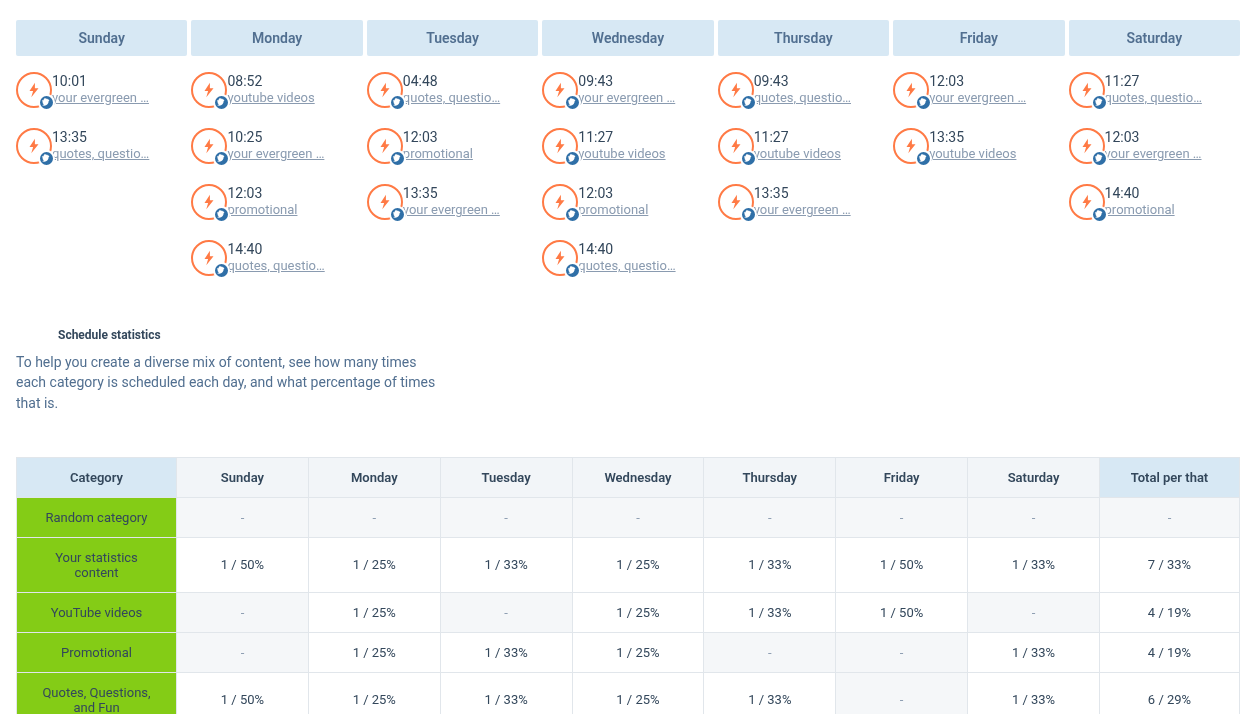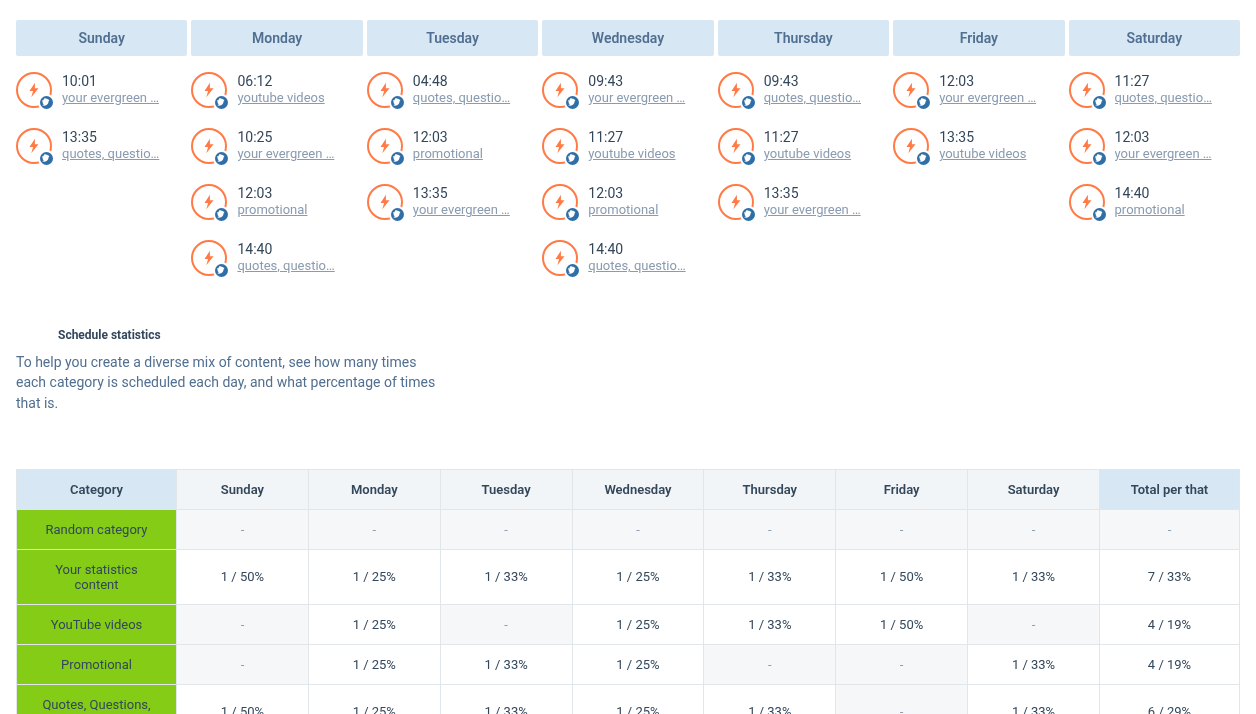--- a/index.html
+++ b/index.html
@@ -25,21 +25,20 @@
     font-weight: 600;
     color: #516f90;
     padding: 10px 0;
     border-radius: 2px;
   }
   .day-col {
     padding-top: 12px;
   }
   .slot {
     display: flex;
-    gap: 10px;
     align-items: flex-start;
     margin-bottom: 20px;
     cursor: pointer;
   }
   .slot .icon-wrap {
     position: relative;
     flex-shrink: 0;
     width: 36px;
     height: 36px;
   }
@@ -90,21 +89,21 @@
     font-weight: 700;
     color: #33475b;
     font-size: 12px;
     margin: 0 0 10px 42px;
   }
   .stats-help {
     color: #516f90;
     font-size: 14px;
     line-height: 1.45;
     max-width: 420px;
-    margin-bottom: 56px;
+    margin-bottom: 44px;
   }
 
   
   table.stats {
     border-collapse: collapse;
     width: 100%;
     table-layout: fixed;
   }
   table.stats th, table.stats td {
     border: 1px solid #e1e6eb;
@@ -186,21 +185,21 @@
               <use href="#bolt"></use>
             </svg>
           </div>
           <div class="network-badge">
             <svg viewBox="0 0 10 10">
               <use href="#bird"></use>
             </svg>
           </div>
         </div>
         <div class="slot-text">
-          <div class="slot-time">06:12</div>
+          <div class="slot-time">08:52</div>
           <div class="slot-cat">youtube videos</div>
         </div>
       </div>
       <div class="slot">
         <div class="icon-wrap">
           <div class="evergreen-icon">
             <svg viewBox="0 0 20 20">
               <use href="#bolt"></use>
             </svg>
           </div>

